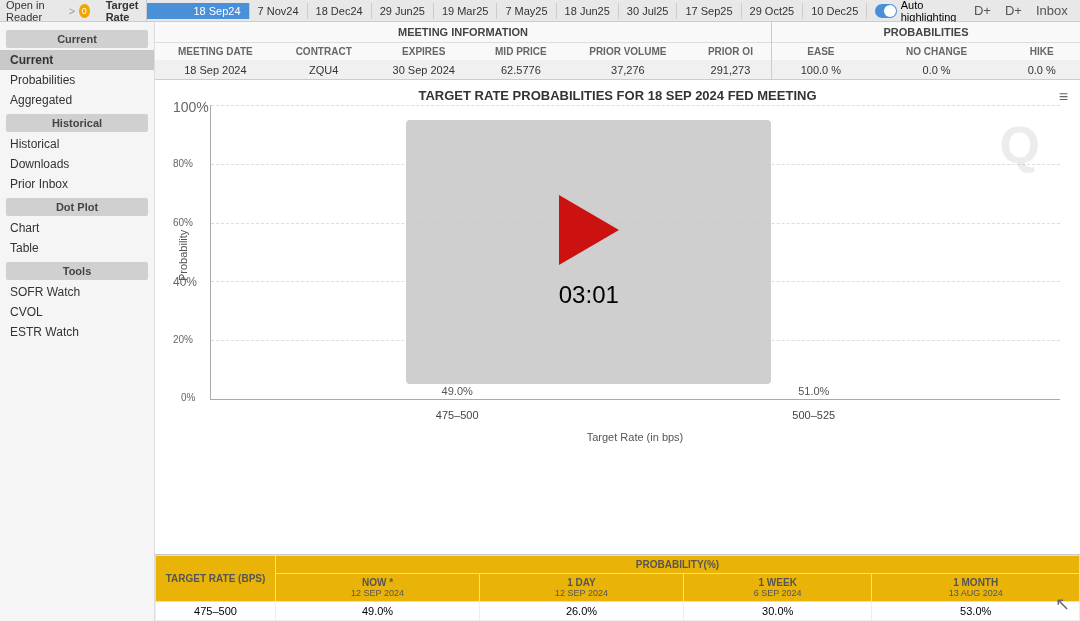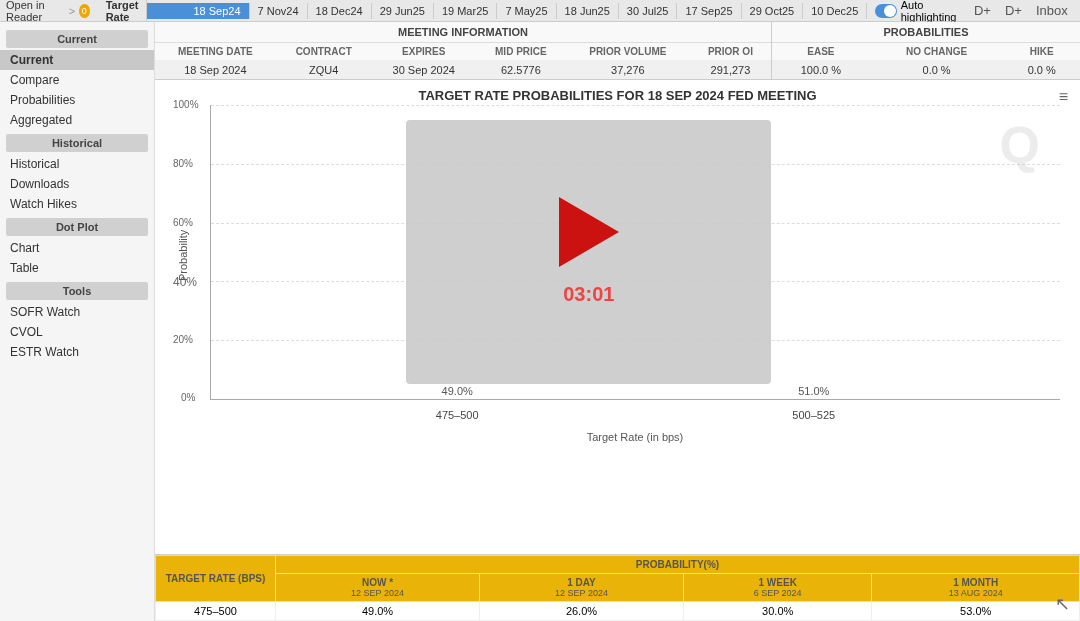--- a/index.html
+++ b/index.html
@@ -107,21 +107,21 @@
       justify-content: center;
       gap: 16px;
     }
     .play-btn {
       width: 0;
       height: 0;
       border-style: solid;
       border-width: 35px 0 35px 60px;
       border-color: transparent transparent transparent #cc1111;
     }
-    .timer { font-size: 20px; font-weight: bold; color: #ef4444; }
+    .timer { font-size: 24px; font-weight: normal; color: #000000; }
 
     
     .bottom-table-area { border-top: 1px solid #ccc; background: white; }
     .bottom-table { width: 100%; border-collapse: collapse; }
     .bottom-table th {
       font-size: 10px;
       color: #555;
       padding: 3px 6px;
       border: 1px solid #ddd;
       text-align: center;
@@ -170,28 +170,27 @@
     <span class="icon-btn">D+</span>
     <span class="icon-btn">✉ Inbox ▼</span>
   </div>
 </div>
 
 <div class="main-layout">
 
   <div class="sidebar">
     <div class="sidebar-section-label">Current</div>
     <div class="sidebar-item active">Current</div>
-    <div class="sidebar-item">Compare</div>
     <div class="sidebar-item">Probabilities</div>
     <div class="sidebar-item">Aggregated</div>
 
     <div class="sidebar-section-label">Historical</div>
     <div class="sidebar-item">Historical</div>
     <div class="sidebar-item">Downloads</div>
-    <div class="sidebar-item">Watch Hikes</div>
+    <div class="sidebar-item">Prior Inbox</div>
 
     <div class="sidebar-section-label">Dot Plot</div>
     <div class="sidebar-item">Chart</div>
     <div class="sidebar-item">Table</div>
 
     <div class="sidebar-section-label">Tools</div>
     <div class="sidebar-item">SOFR Watch</div>
     <div class="sidebar-item">CVOL</div>
     <div class="sidebar-item">ESTR Watch</div>
   </div>
@@ -249,21 +248,21 @@
       <div class="chart-title">TARGET RATE PROBABILITIES FOR 18 SEP 2024 FED MEETING</div>
       <div class="chart-menu">≡</div>
 
       <div style="position:relative; width:100%; height:340px; padding-left:55px; padding-right:20px; padding-bottom:45px;">
 
         <div style="position:absolute;left:2px;top:50%;transform:rotate(-90deg) translateX(50%);font-size:11px;color:#555;white-space:nowrap;">Probability</div>
 
         <div style="position:relative;width:100%;height:100%;border-left:1px solid #aaa;border-bottom:1px solid #aaa;background:white;">
 
           <div style="position:absolute;top:0%;left:0;right:0;border-top:1px dashed #ddd;">
-            <span style="position:absolute;left:-38px;top:-7px;font-size:10px;color:#666;">100%</span>
+            <span style="position:absolute;left:-38px;top:-7px;font-size:14px;color:#666;">100%</span>
           </div>
           <div style="position:absolute;top:20%;left:0;right:0;border-top:1px dashed #ddd;">
             <span style="position:absolute;left:-38px;top:-7px;font-size:10px;color:#666;">80%</span>
           </div>
           <div style="position:absolute;top:40%;left:0;right:0;border-top:1px dashed #ddd;">
             <span style="position:absolute;left:-38px;top:-7px;font-size:10px;color:#666;">60%</span>
           </div>
           <div style="position:absolute;top:60%;left:0;right:0;border-top:1px dashed #ddd;">
             <span style="position:absolute;left:-38px;top:-7px;font-size:12px;color:#666;">40%</span>
           </div>

